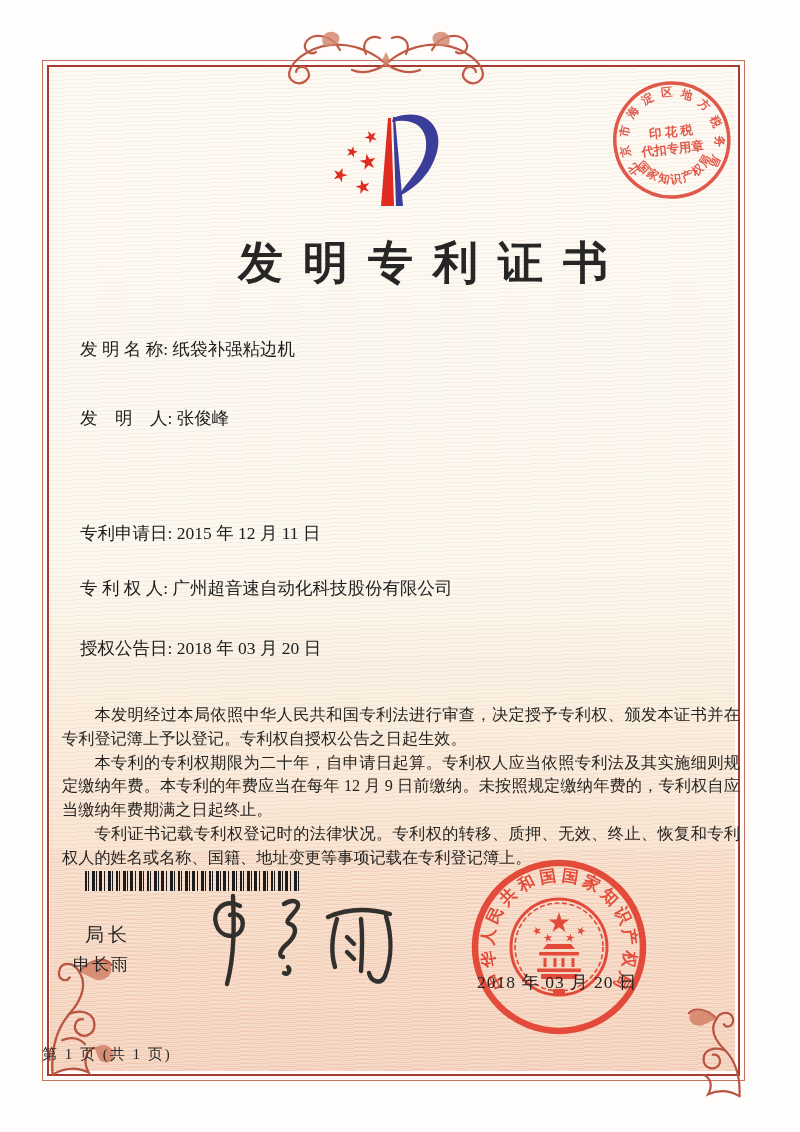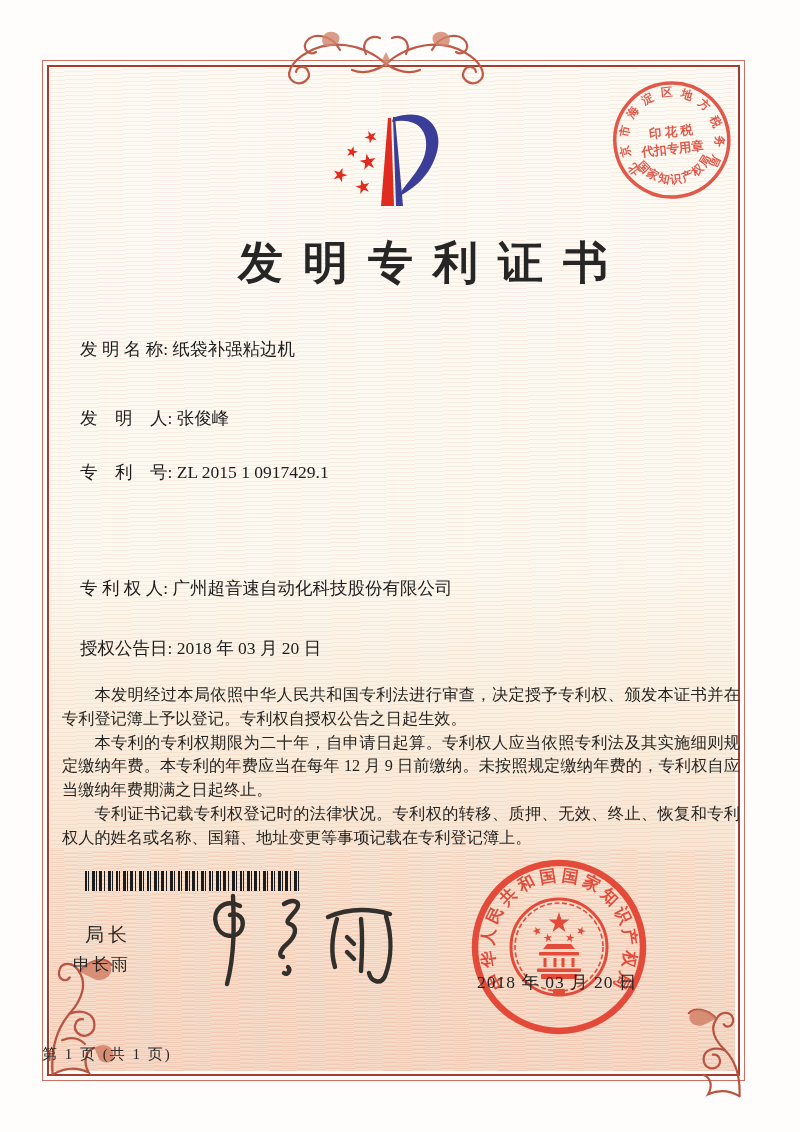--- a/index.html
+++ b/index.html
@@ -16,21 +16,21 @@
   .bg-lines{position:absolute;left:50px;top:68px;width:685px;height:1003px;
         background:repeating-linear-gradient(178deg,rgba(219,128,94,0.10) 0px,rgba(219,128,94,0.10) 1px,transparent 1px,transparent 4px);}
   .bg-lines-strong{position:absolute;left:50px;top:850px;width:685px;height:221px;
         background:repeating-linear-gradient(178deg,rgba(214,110,76,0.16) 0px,rgba(214,110,76,0.16) 1px,transparent 1px,transparent 4px);}
   
   .cert-no{position:absolute;left:64px;top:127px;font-size:17px;letter-spacing:1.5px;}
   .title{position:absolute;left:42px;top:233px;width:702px;text-align:center;
         font-size:45px;font-weight:600;letter-spacing:20px;text-indent:20px;color:#262626;margin-left:30px;}
   .field{position:absolute;left:80px;font-size:17.5px;white-space:pre;color:#1c1c1c;}
   .f1{top:337px}.f2{top:406px}.f3{top:460px}.f4{top:521px}.f5{top:576px}.f6{top:636px}
-  .body-text{position:absolute;left:62px;top:684px;width:678px;}
+  .body-text{position:absolute;left:62px;top:704px;width:678px;}
   .body-text p{margin:0;text-indent:2em;font-size:16.2px;line-height:23.8px;text-align:justify;color:#262421;}
   .barcode{position:absolute;left:85px;top:871px;width:214px;height:20px;
         background:repeating-linear-gradient(90deg,
           #1c1c1c 0 2px,transparent 2px 3px,
           #1c1c1c 3px 4px,transparent 4px 7px,
           #1c1c1c 7px 10px,transparent 10px 11px,
           #1c1c1c 11px 12px,transparent 12px 14px,
           #1c1c1c 14px 17px,transparent 17px 19px,
           #1c1c1c 19px 20px,transparent 20px 23px,
           #1c1c1c 23px 26px,transparent 26px 27px,
@@ -168,21 +168,21 @@
         </g>
       <text x="0" y="-4" text-anchor="middle" font-size="12.5">印 花 税</text>
       <text x="0" y="13" text-anchor="middle" font-size="12.5">代扣专用章</text>
     </svg>
   </div>
 
   <div class="title">发明专利证书</div>
 
   <div class="field f1"><span>发 明 名 称: </span><span>纸袋补强粘边机</span></div>
   <div class="field f2"><span>发　明　人: </span><span>张俊峰</span></div>
-  <div class="field f3"><span>专　利　号: </span><span>ZL 2015 1 0917429.1</span></div>
+  <div class="field f4"><span>专利申请日: </span><span>2015 年 12 月 11 日</span></div>
   <div class="field f5"><span>专 利 权 人: </span><span>广州超音速自动化科技股份有限公司</span></div>
   <div class="field f6"><span>授权公告日: </span><span>2018 年 03 月 20 日</span></div>
 
   <div class="body-text">
     <p>本发明经过本局依照中华人民共和国专利法进行审查，决定授予专利权、颁发本证书并在专利登记簿上予以登记。专利权自授权公告之日起生效。</p>
     <p>本专利的专利权期限为二十年，自申请日起算。专利权人应当依照专利法及其实施细则规定缴纳年费。本专利的年费应当在每年 12 月 9 日前缴纳。未按照规定缴纳年费的，专利权自应当缴纳年费期满之日起终止。</p>
     <p>专利证书记载专利权登记时的法律状况。专利权的转移、质押、无效、终止、恢复和专利权人的姓名或名称、国籍、地址变更等事项记载在专利登记簿上。</p>
   </div>
 
   <div class="barcode"></div>

